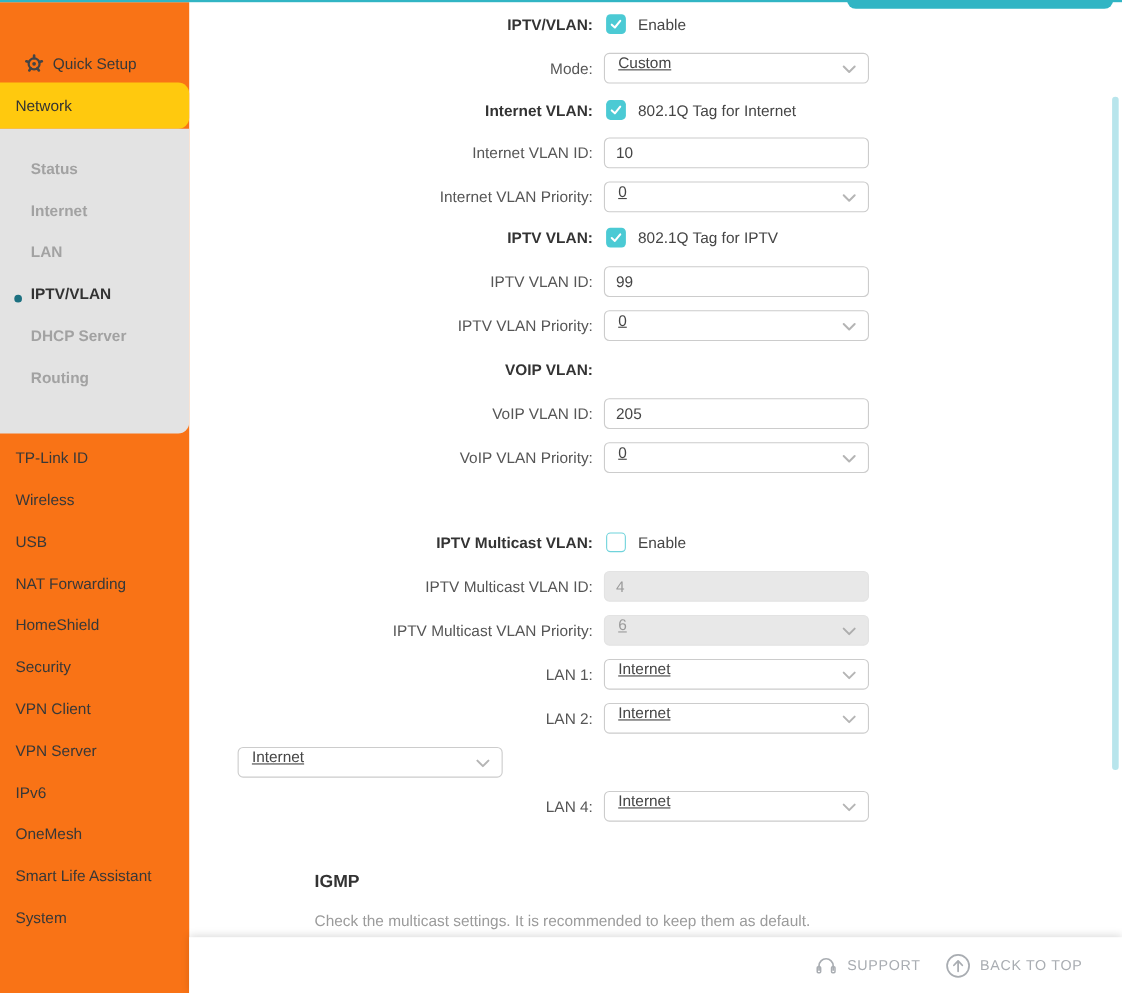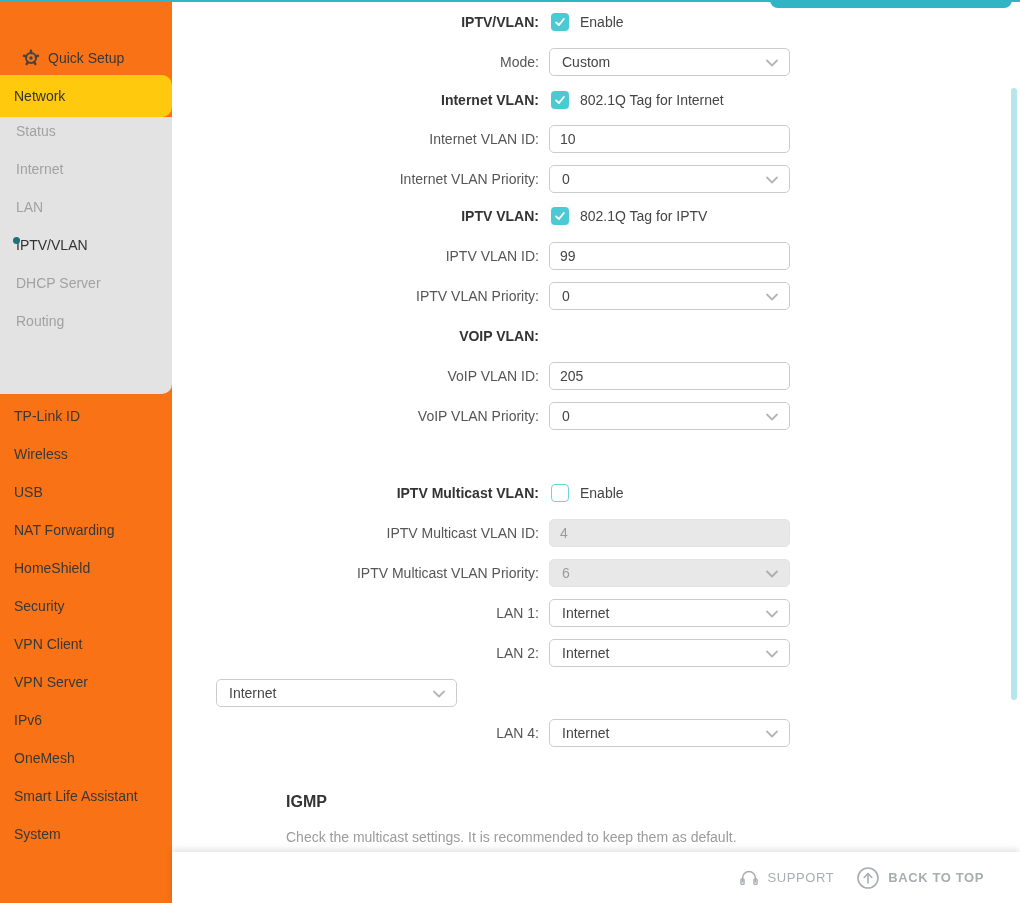--- a/index.html
+++ b/index.html
@@ -13,40 +13,40 @@
   
   .sidebar { position:absolute; left:0; top:2px; width:172px; height:901px; background:#f97316; }
   .qs { position:absolute; top:42px; left:0; width:172px; height:28px;
         display:flex; align-items:center; padding-left:22px; cursor:pointer; }
   .qs .gear { width:18px; height:18px; margin-right:8px; display:inline-flex; }
   .network { position:absolute; top:73px; left:0; width:172px; height:42px; background:#ffc90e;
              border-radius:0 10px 10px 0; display:flex; align-items:center; padding-left:14px;
              color:#333; cursor:pointer; }
   .submenu { position:absolute; top:115px; left:0; width:172px; height:277px; background:#e3e3e3;
              border-radius:0 0 10px 0; padding-top:6px; }
-  .subitem { height:38px; display:flex; align-items:flex-start; padding-left:16px;
-             color:#a2a2a2; cursor:pointer; position:relative; }
+  .subitem { height:38px; display:flex; align-items:flex-end; padding-left:28px;
+             color:#a2a2a2; cursor:pointer; position:relative;font-weight:bold; }
   .subitem.active { color:#333; }
   .subitem .dot { position:absolute; left:13px; width:7px; height:7px; border-radius:50%;
                   background:#1c7080; }
   .mainmenu { position:absolute; top:395px; left:0; width:180px; }
   .mitem { height:38px; display:flex; align-items:center; padding-left:14px; color:#383838; cursor:pointer; }
 
   
   .content { position:absolute; left:172px; top:2px; width:848px; height:850px; background:#fff;margin-left:34px; }
   .row { position:absolute; left:0; width:640px; height:28px; display:flex; align-items:center; }
   .lbl { width:333px; text-align:right; color:#565656; flex:none; }
   .lbl.bold { font-weight:bold; color:#333; }
 
   .field, .sel { margin-left:10px; width:241px; height:28px; border:1px solid #ccc;
                  border-radius:5px; background:#fff; }
   input.field { padding-left:10px; font-family:"Liberation Sans",sans-serif; font-size:14px; color:#454545; outline:none; }
   input.field:disabled { background:#e8e8e8; border-color:#e3e3e3; color:#9a9a9a; }
-  .sel { position:relative; display:flex; align-items:center; padding-left:12px;
-         color:#454545; cursor:pointer; }
+  .sel { position:relative; display:flex; padding-left:12px;
+         color:#454545; cursor:pointer;text-decoration:underline; }
   .sel .chev { position:absolute; right:8px; top:5px; width:18px; height:18px; }
   .sel.disabled { background:#e8e8e8; border-color:#e3e3e3; color:#9a9a9a; cursor:default; }
 
   .cb { margin-left:12px; width:18px; height:18px; border-radius:4px; flex:none; cursor:pointer;
         display:inline-flex; align-items:center; justify-content:center; }
   .cb.checked { background:#4bcad4; }
   .cb.unchecked { background:#fff; border:1px solid #6fd3db; }
   .cbtext { margin-left:11px; color:#454545; }
 
   .igmp-title { position:absolute; left:80px; top:791px; font-size:16px; font-weight:bold; color:#333; }
@@ -55,21 +55,21 @@
   
   .scrollthumb { position:absolute; right:3px; top:88px; width:6px; height:612px;
                  background:#b8e5ec; border-radius:3px; }
 
   
   .footer { position:absolute; left:172px; bottom:0; width:848px; height:51px; background:#fff;
             box-shadow:0 -2px 7px rgba(0,0,0,0.13); display:flex; align-items:center;
             justify-content:flex-end; padding-right:36px; z-index:4; }
   .fbtn { display:flex; align-items:center; color:#a9adb2; letter-spacing:0.6px;
           font-size:13px; cursor:pointer; }
-  .fbtn + .fbtn { margin-left:22px;font-weight:bold; }
+  .fbtn + .fbtn { margin-left:22px; }
   .fbtn svg { margin-right:8px; }
 </style>
 </head>
 <body>
 
 <div class="topline"></div>
 <div class="toptab"></div>
 
 <aside class="sidebar">
   <div class="qs">

